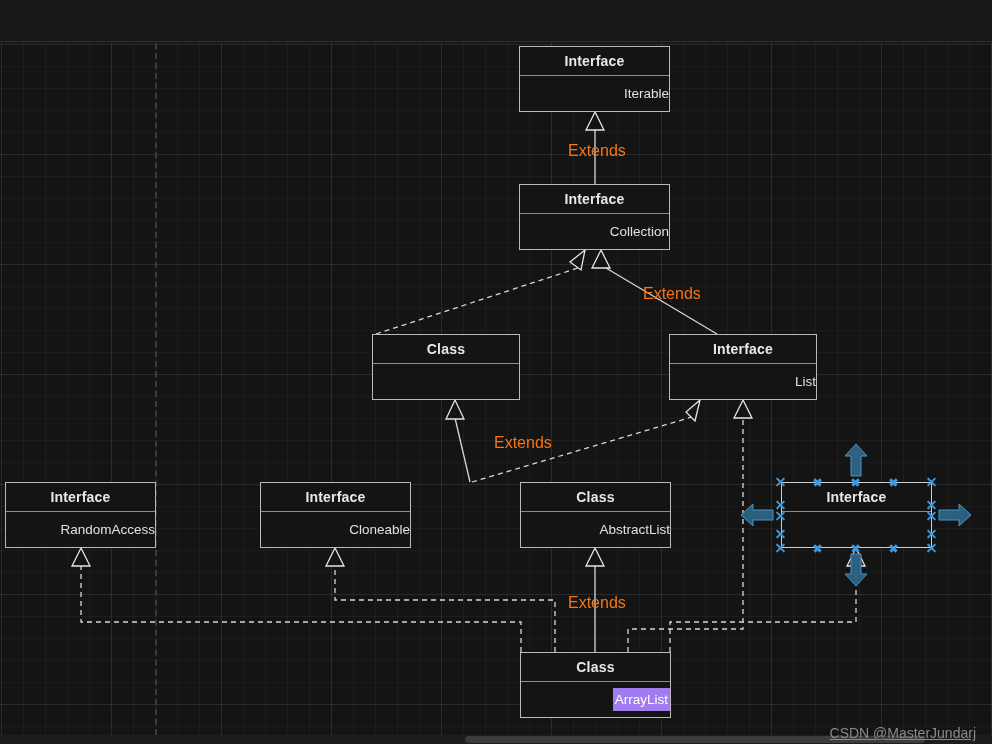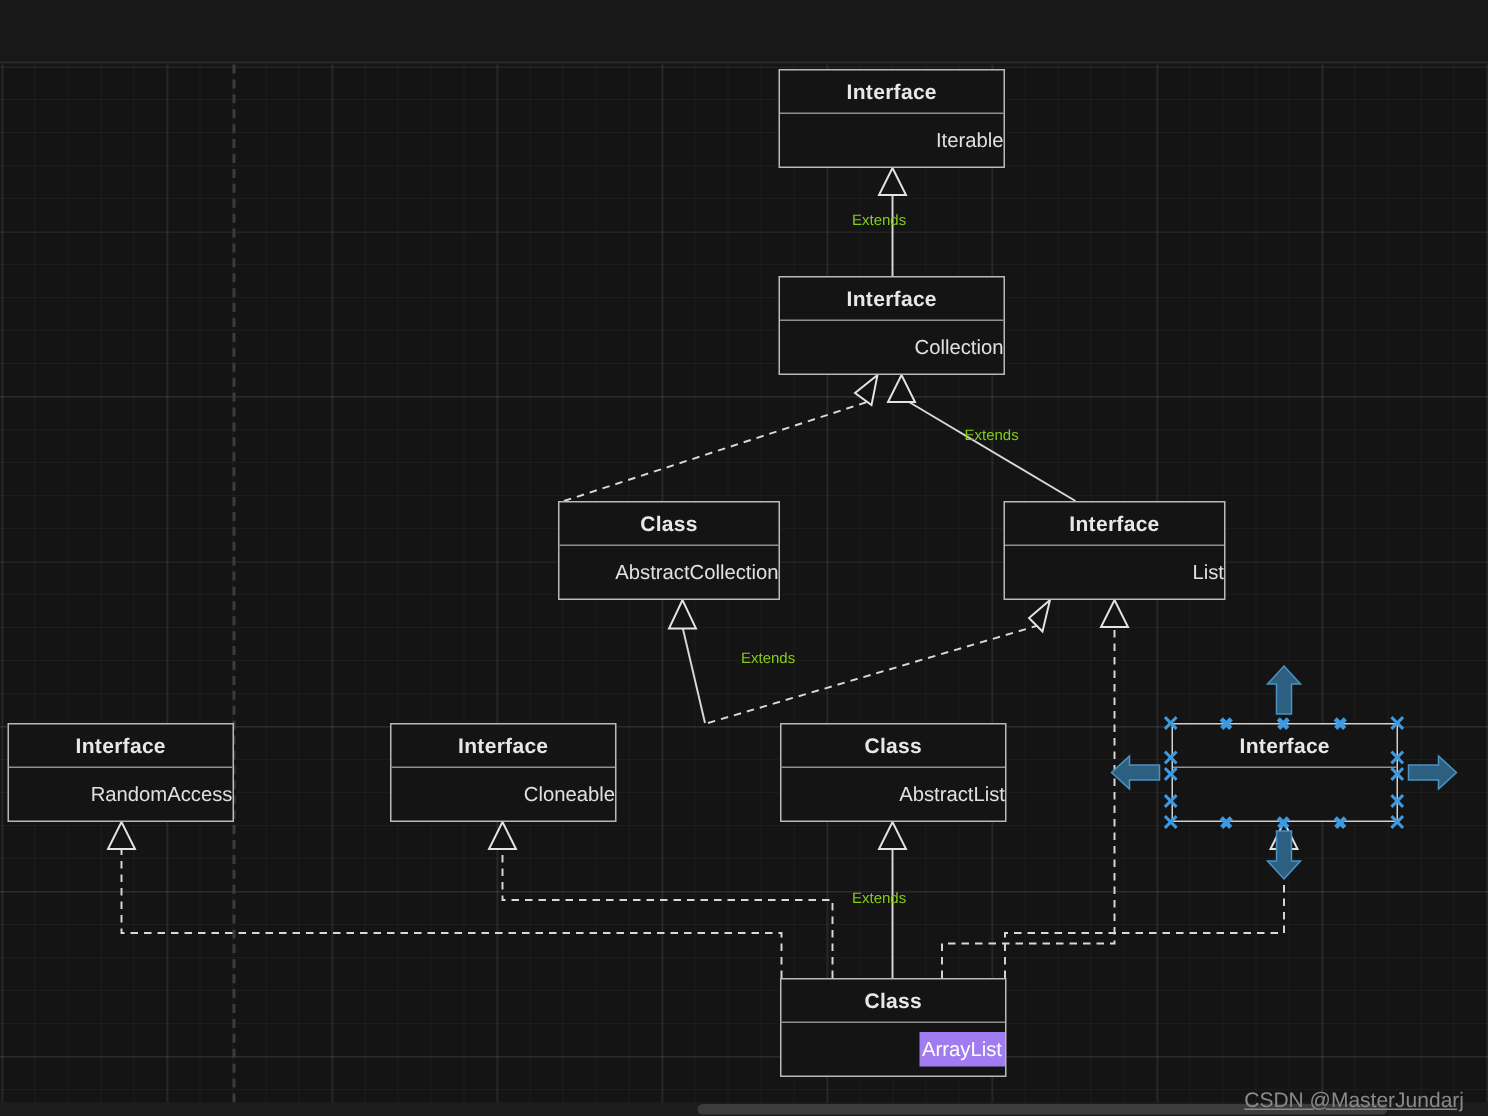--- a/index.html
+++ b/index.html
@@ -117,22 +117,22 @@
   
   .dir-arrow {
     position: absolute;
     z-index: 11;
     pointer-events: auto;
   }
 
   
   .edge-label {
     position: absolute;
-    font-size: 10px;
-    color: #84cc16;
+    font-size: 16px;
+    color: #f97316;
     background: transparent;
     z-index: 8;
     white-space: nowrap;
   }
 
   
   #watermark {
     position: absolute;
     right: 16px;
     bottom: 3px;
@@ -215,21 +215,20 @@
     <div class="bdy">Iterable</div>
   </div>
 
   <div class="uml-box" style="left:519px; top:184px; width:151px; height:66px;">
     <div class="hdr">Interface</div>
     <div class="bdy">Collection</div>
   </div>
 
   <div class="uml-box" style="left:372px; top:334px; width:148px; height:66px;">
     <div class="hdr">Class</div>
-    <div class="bdy">AbstractCollection</div>
   </div>
 
   <div class="uml-box" style="left:669px; top:334px; width:148px; height:66px;">
     <div class="hdr">Interface</div>
     <div class="bdy">List</div>
   </div>
 
   <div class="uml-box" style="left:5px; top:482px; width:151px; height:66px;">
     <div class="hdr">Interface</div>
     <div class="bdy">RandomAccess</div>

